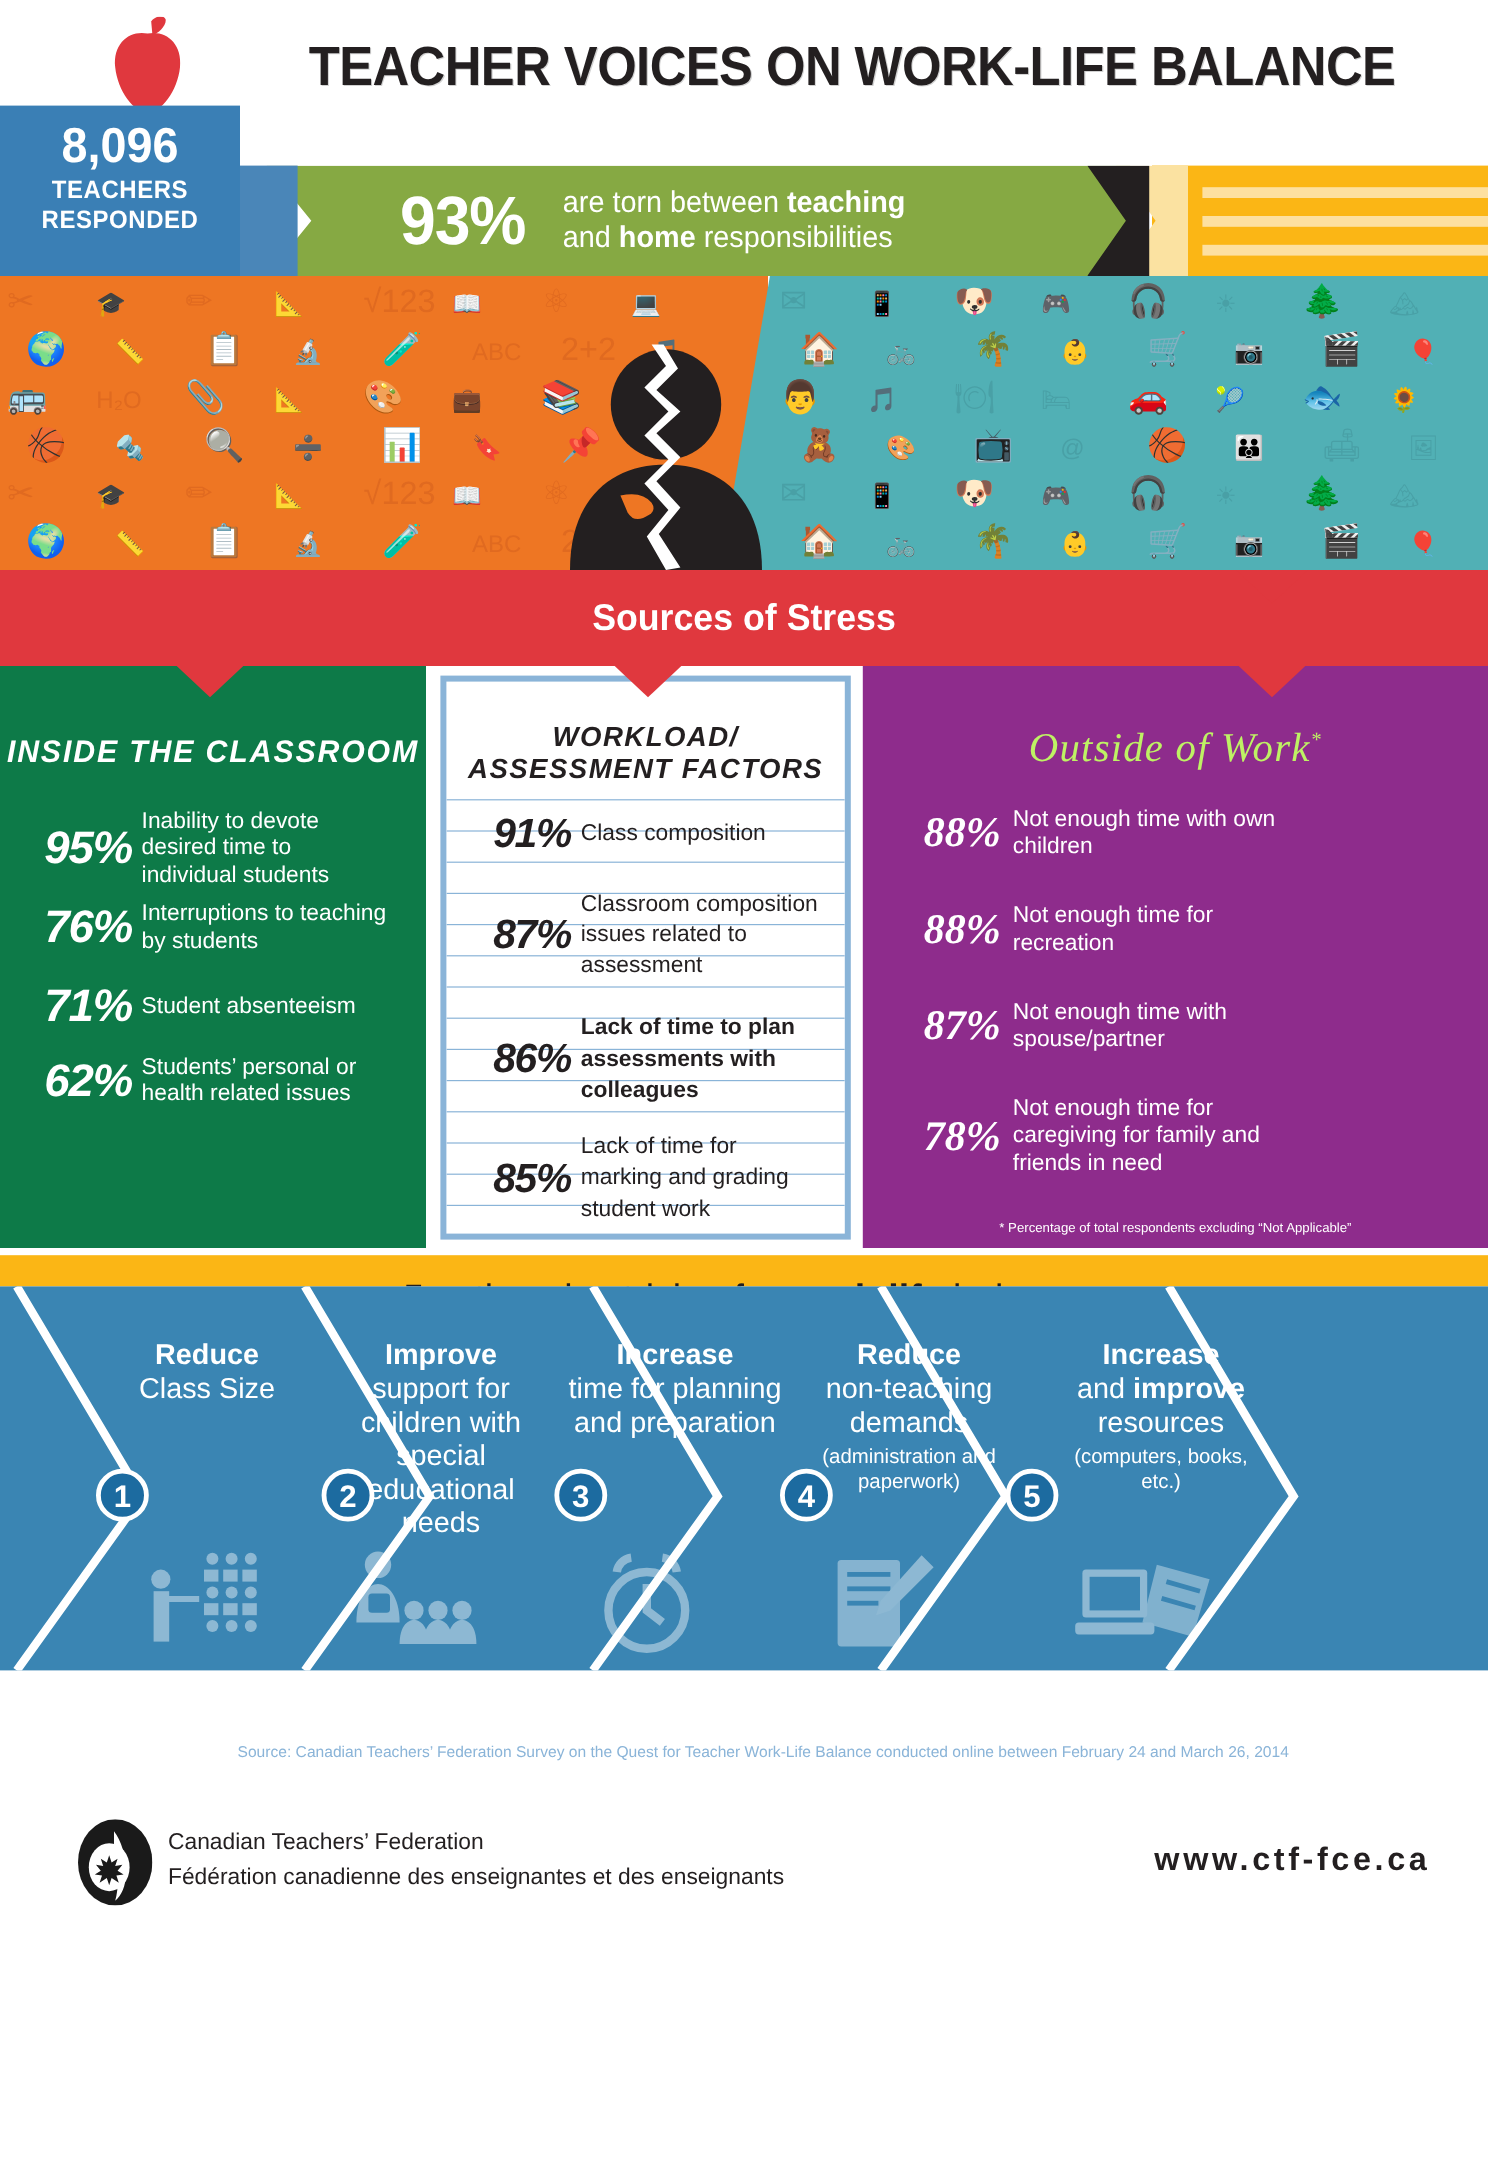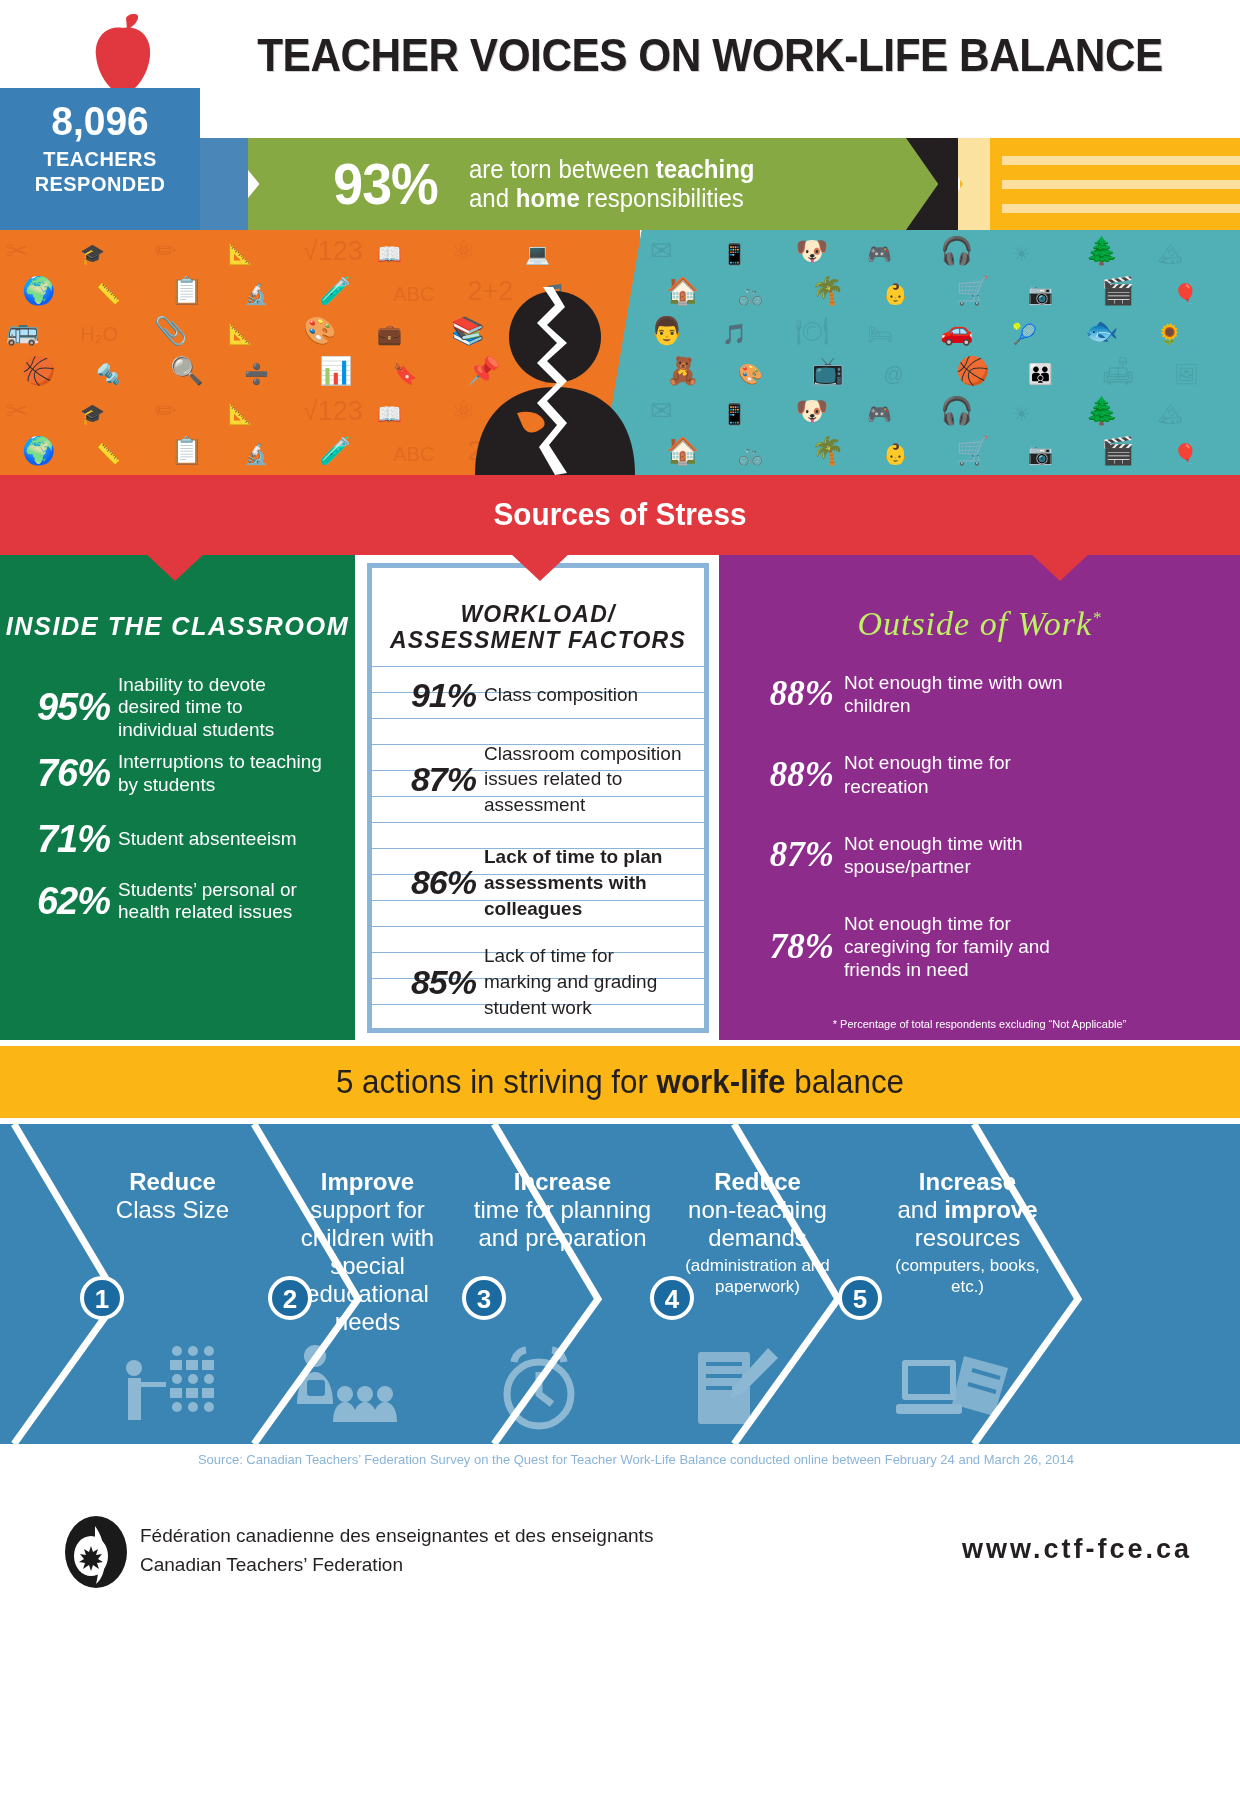--- a/index.html
+++ b/index.html
@@ -161,21 +161,21 @@
     position:absolute; left:0; top:1046px; width:1240px; height:72px; background:#fbb615;
   }
   .yellowband .lbl {
     font-family:"Liberation Sans Narrow","Liberation Sans",sans-serif;
     font-size:33px; color:#231f20; text-align:center; line-height:72px;
     transform: scaleX(0.95);
   }
   .yellowband .lbl b { font-weight:bold; }
 
   
-  .arrows { position:absolute; left:0; top:1124px; width:1240px; height:320px; background:#fff; }
+  .arrows { position:absolute; left:0; top:1072px; width:1240px; height:320px; background:#fff; }
   .arrowbg { position:absolute; left:0; top:0; width:1240px; height:320px; background:#3a85b3; }
   .act { position:absolute; top:0; height:320px; color:#fff; }
   .act .head {
     font-family:"Liberation Sans Narrow","Liberation Sans",sans-serif;
     font-size:24px; line-height:1.17; text-align:center;
   }
   .act .head b { font-weight:bold; }
   .act .sub {
     font-family:"Liberation Sans Narrow","Liberation Sans",sans-serif;
     font-size:17px; line-height:1.2; text-align:center; margin-top:4px;
@@ -577,19 +577,19 @@
     <div class="logo">
       <svg viewBox="0 0 62 72" width="62" height="72">
         <ellipse cx="31" cy="36" rx="31" ry="36" fill="#1a1a1a"></ellipse>
         <ellipse cx="26" cy="40" rx="17" ry="20" fill="#ffffff"></ellipse>
         <path d="M30 10 C36 18 40 30 40 44 C40 56 36 64 31 68 C34 58 34 44 30 34 Z" fill="#ffffff"></path>
         <path d="M26 30 L28 36 L33 33 L31 39 L37 38 L33 43 L38 46 L32 47 L34 53 L28 49 L26 55
                  L24 49 L18 53 L20 47 L14 46 L19 43 L15 38 L21 39 L19 33 L24 36 Z" fill="#1a1a1a"></path>
       </svg>
     </div>
     <div class="orgname">
+      <div>Canadian Teachers’ Federation</div>
       <div>Fédération canadienne des enseignantes et des enseignants</div>
-      <div>Canadian Teachers’ Federation</div>
     </div>
     <div class="website">www.ctf-fce.ca</div>
   </div>
 
 </div>
 
 </body></html>

